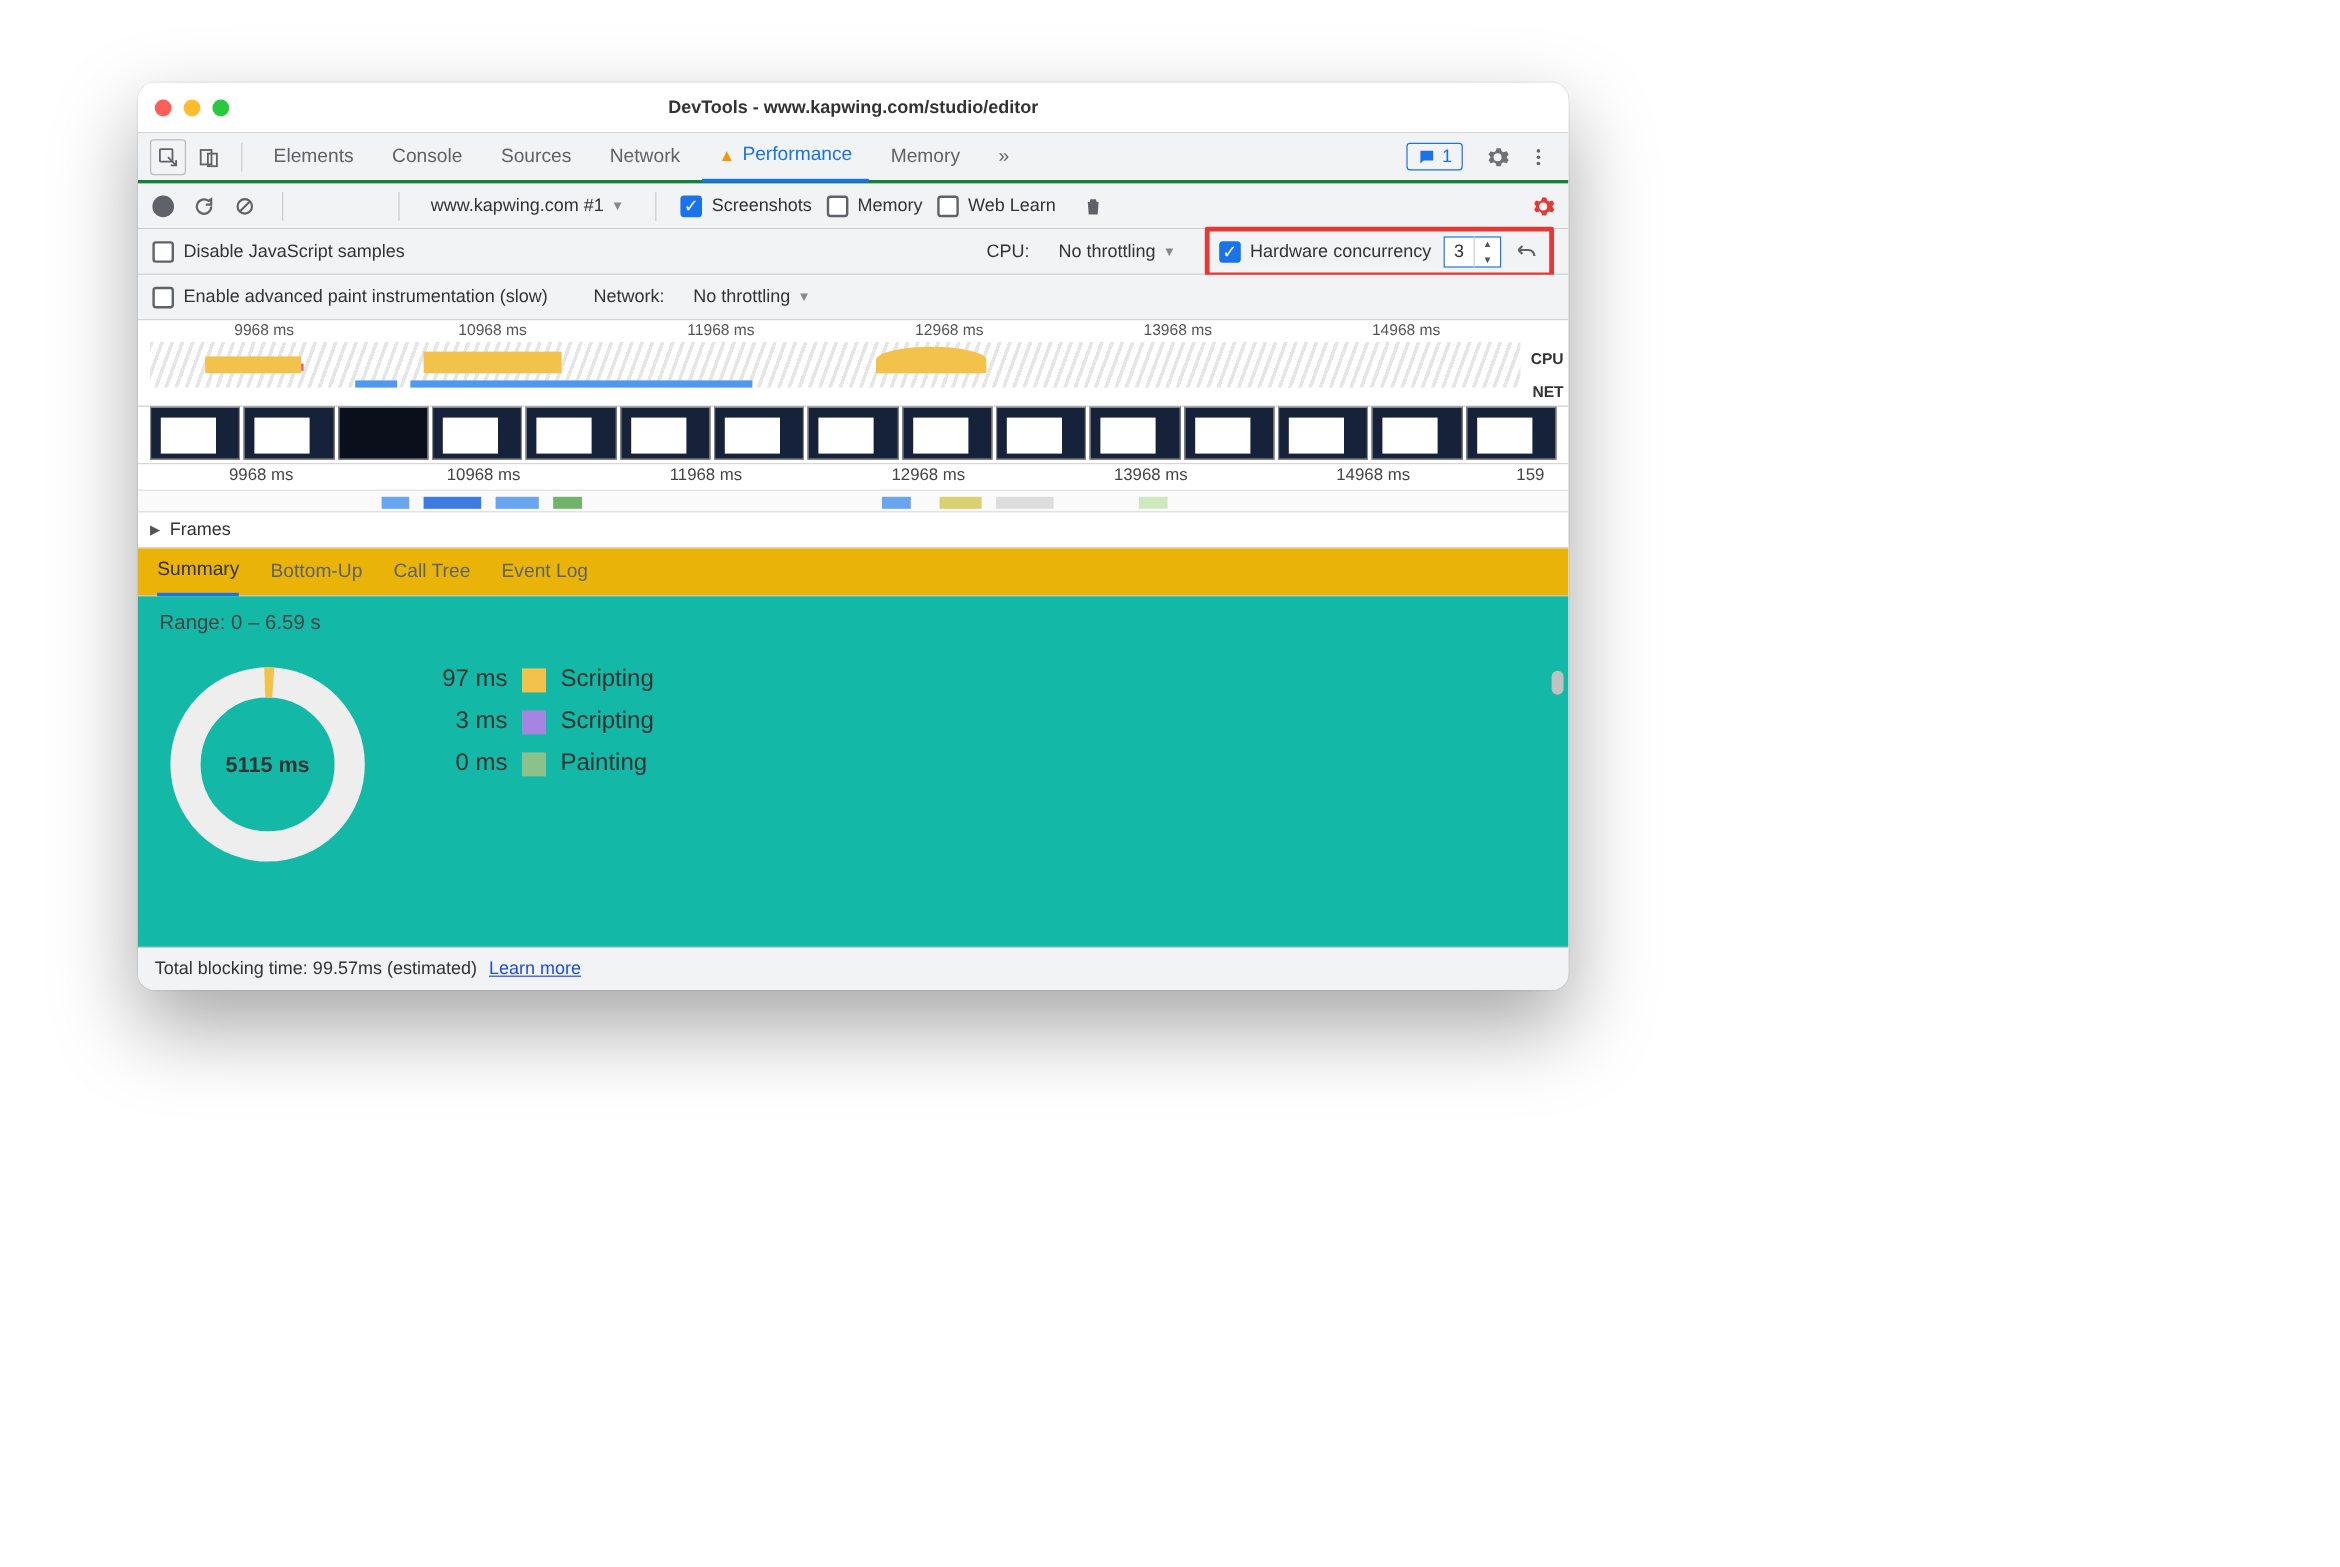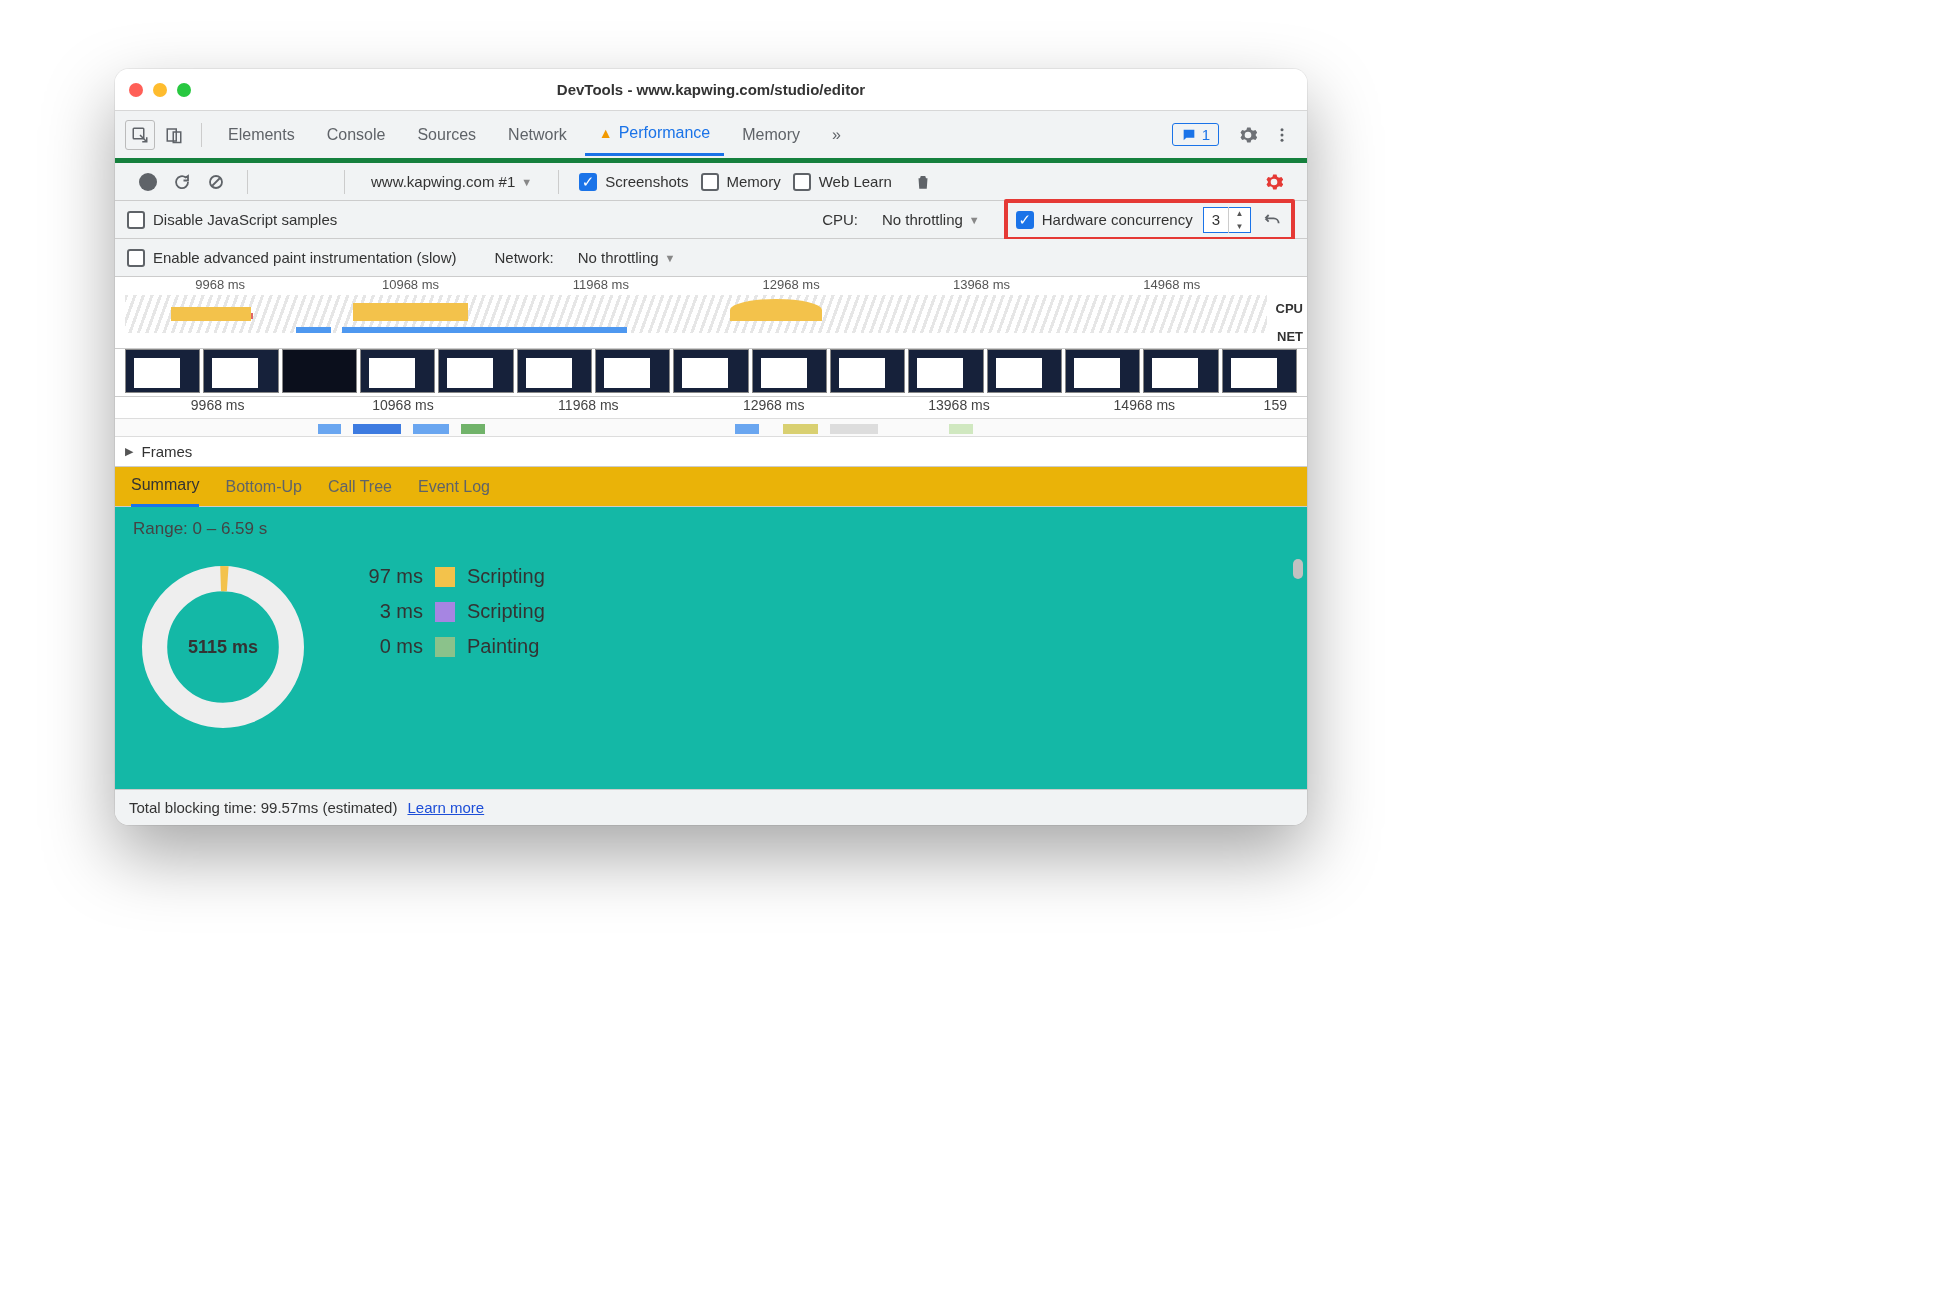--- a/index.html
+++ b/index.html
@@ -11,31 +11,31 @@
     box-shadow: 0 30px 70px rgba(0,0,0,.35), 0 0 0 1px rgba(0,0,0,.06);
     display: flex; flex-direction: column;
   }
   
   .titlebar { height: 42px; display: flex; align-items: center; padding: 16px 14px; border-bottom: 1px solid #d7d7d7; background: #fff; position: relative; }
   .traffic { display: flex; gap: 10px; }
   .dot { width: 14px; height: 14px; border-radius: 50%; }
   .dot.red { background:#ff5f57;} .dot.yellow{background:#febc2e;} .dot.green{background:#28c840;}
   .title { position:absolute; left:0; right:0; text-align:center; font-weight:600; color:#333; font-size:15px; pointer-events:none;}
   
-  .tabs-row { height:52px; display:flex; align-items:center; border-bottom:5px solid #15803d; background:#f1f3f4; padding:0 10px; gap:4px;}
+  .tabs-row { height:42px; display:flex; align-items:center; border-bottom:3px solid #15803d; background:#f1f3f4; padding:0 10px; gap:4px;}
   .iconbox{ width:30px; height:30px; display:flex; align-items:center; justify-content:center; color:#5f6368; border-radius:3px;}
   .iconbox.active{ border:1px solid #bbb; }
   .divider-v{ width:1px; height:24px; background:#ccc; margin:0 8px;}
   .tab { padding:0 14px; height:42px; display:flex; align-items:center; gap:6px; color:#5f6368; font-size:16px; cursor:pointer;}
   .tab.active{ color:#1a73e8; border-bottom:3px solid #1a73e8; font-weight:500;}
   .warn-tri{ color:#f29900; font-size:14px;}
   .spacer{flex:1;}
   .msg-badge{ display:flex; align-items:center; gap:5px; border:1px solid #1a73e8; color:#1a73e8; border-radius:3px; padding:2px 8px; font-size:15px; font-weight:500;}
   
-  .toolbar{ height:38px; display:flex; align-items:center; padding:0 22px; gap:12px; border-bottom:1px solid #ccc; background:#f1f3f4;}
+  .toolbar{ height:38px; display:flex; align-items:center; padding:0 10px; gap:12px; border-bottom:1px solid #ccc; background:#f1f3f4;}
   .tb-ico{ width:22px; height:22px; display:flex; align-items:center; justify-content:center; color:#5f6368;}
   .record{ width:18px;height:18px;border-radius:50%; background:#5f6368;}
   .sel{ display:flex; align-items:center; gap:6px; color:#333; font-size:15px; padding:2px 6px;}
   .chev{ color:#888; font-size:11px;}
   .chk{ display:flex; align-items:center; gap:8px; color:#333; font-size:15px;}
   .chkbox{ width:18px;height:18px; border:2px solid #5f6368; border-radius:3px; display:flex; align-items:center; justify-content:center; background:#fff;}
   .chkbox.checked{ background:#1a73e8; border-color:#1a73e8; color:#fff;}
   .options-row{ height:38px; display:flex; align-items:center; padding:0 12px; gap:18px; border-bottom:1px solid #ccc; background:#f1f3f4; font-size:15px; color:#333;}
   .lbl{ color:#333;}
   .hw-box{ border:4px solid #e53935; border-radius:2px; padding:4px 8px; display:flex; align-items:center; gap:10px; margin-left:auto; background:#f1f3f4;}

